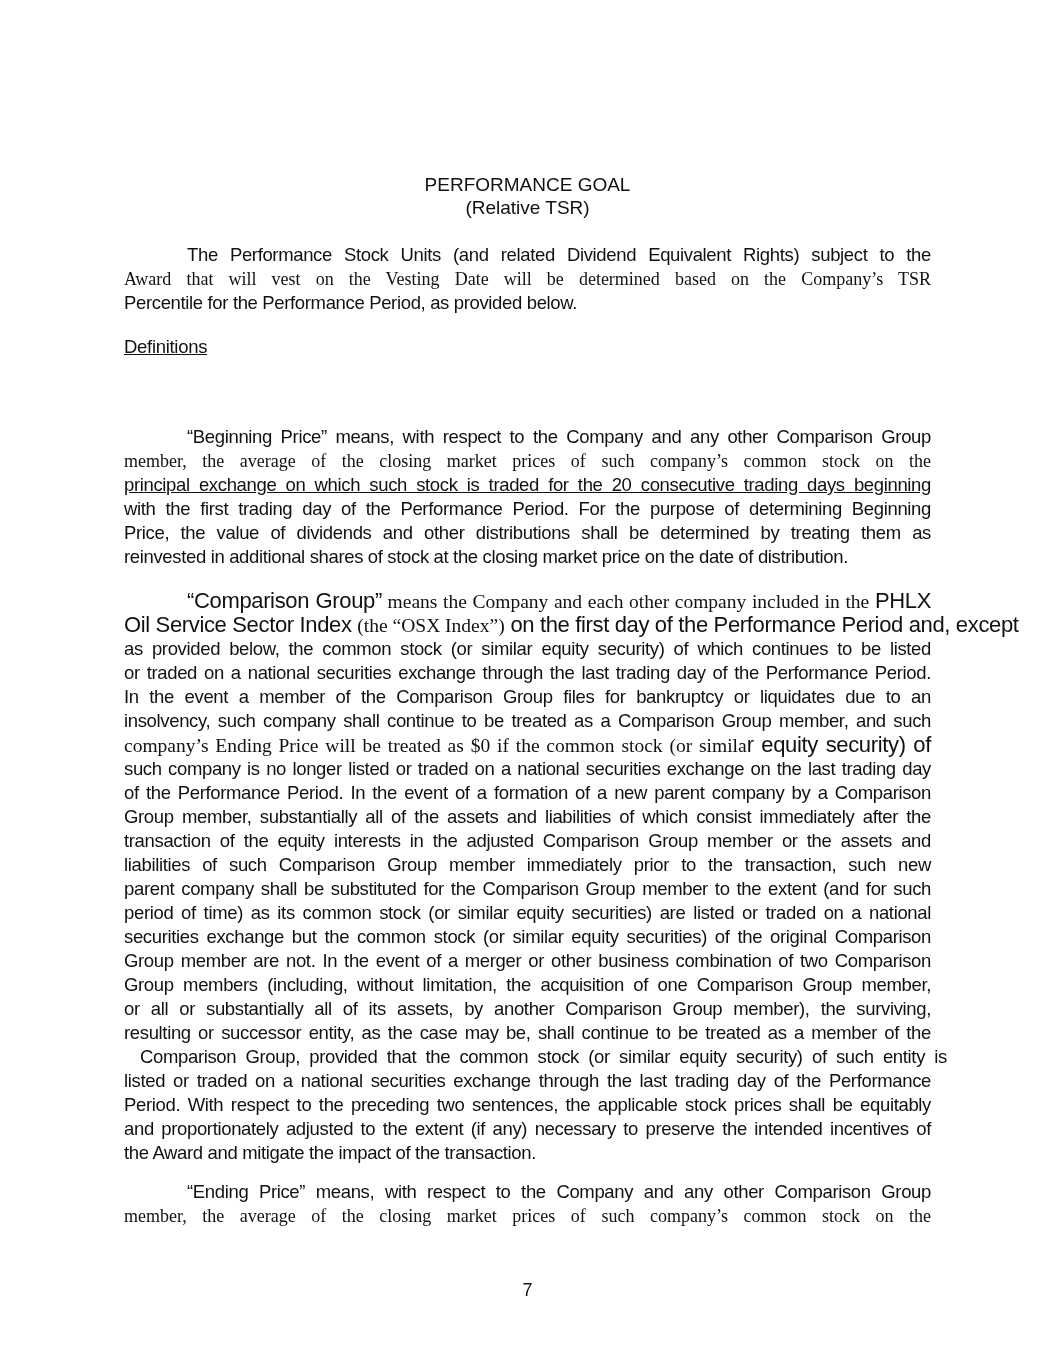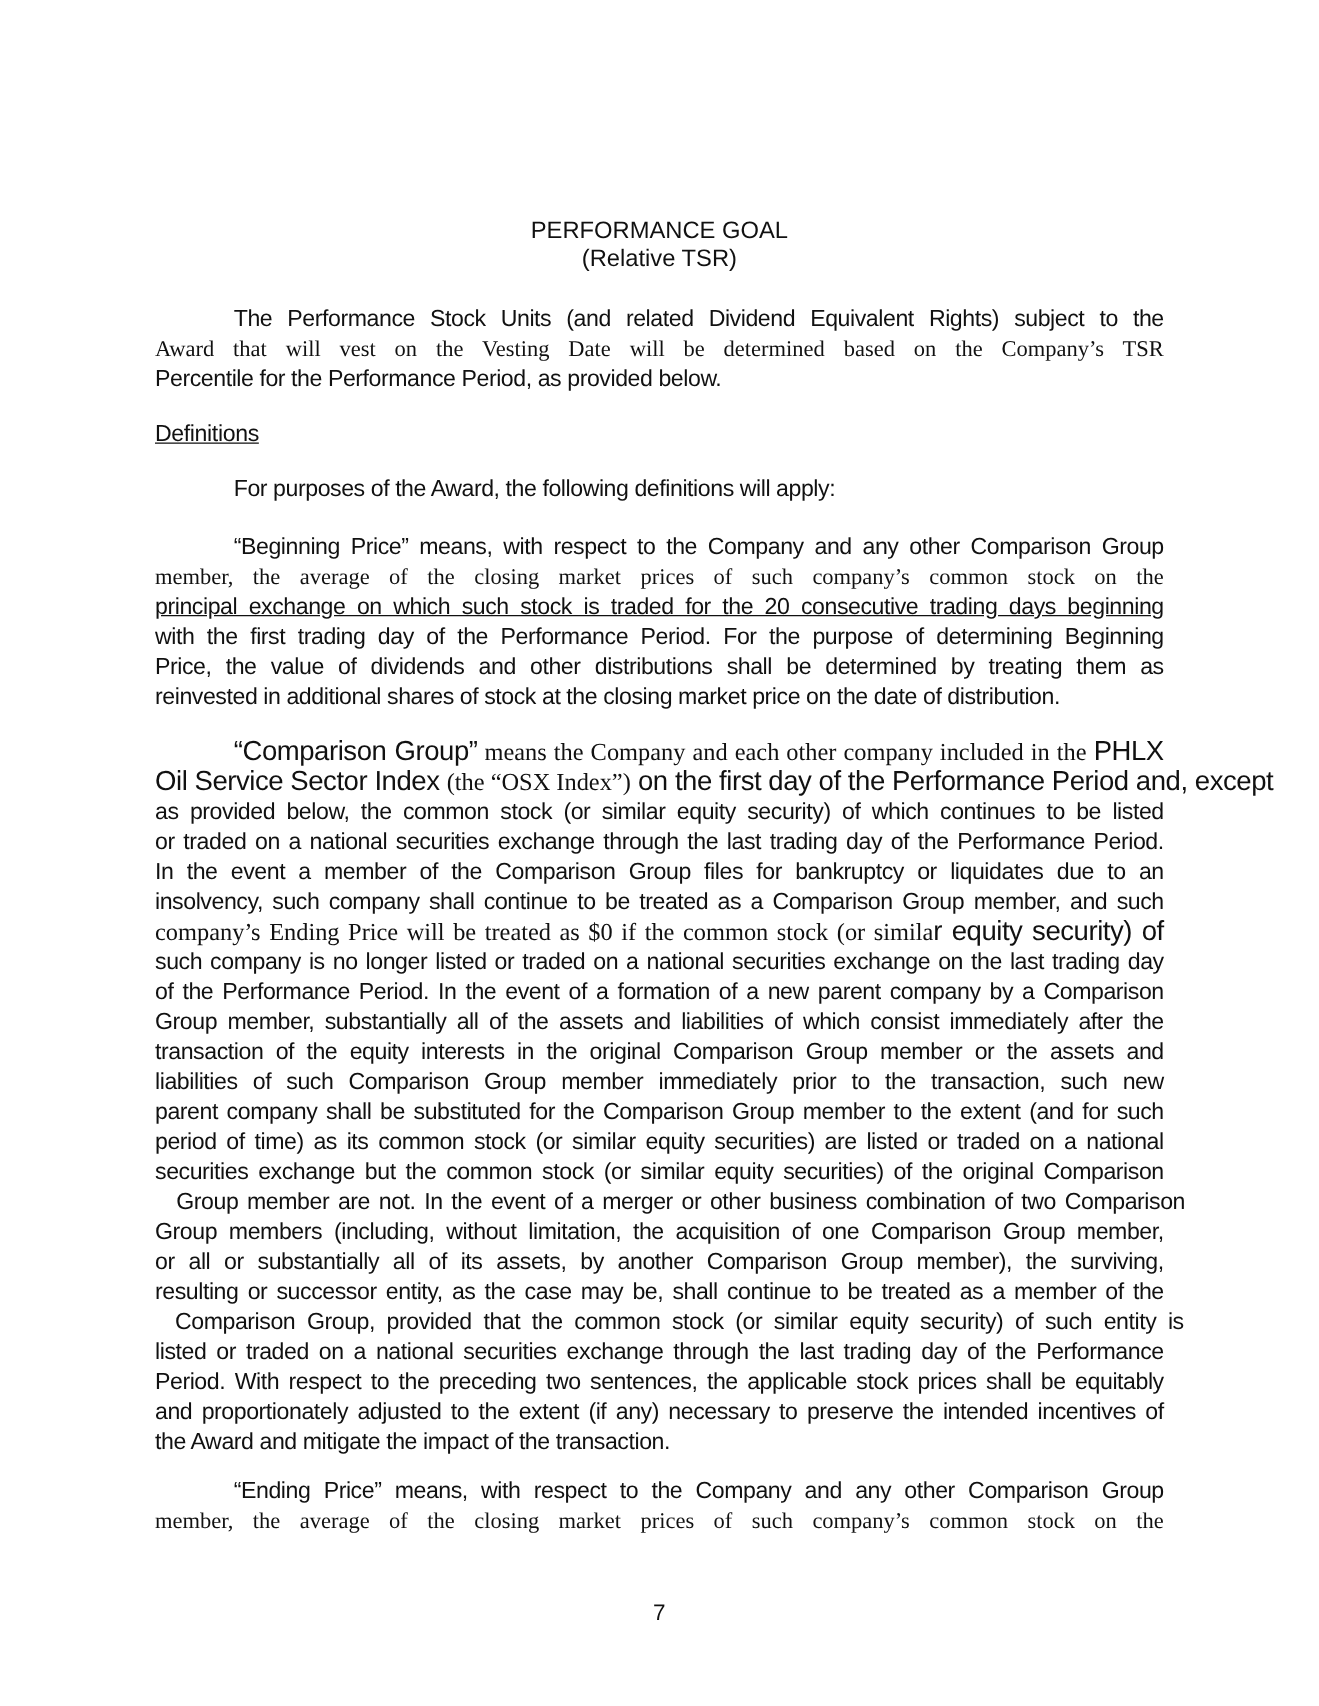--- a/index.html
+++ b/index.html
@@ -29,21 +29,20 @@
   <div class="center" style="top:197px;">(Relative TSR)</div>
 
   <div>
     <div class="line indent" style="top:243px;">The Performance Stock Units (and related Dividend Equivalent Rights) subject to the</div>
     <div class="line serif" style="top:267px;">Award that will vest on the Vesting Date will be determined based on the Company’s TSR</div>
     <div class="line last" style="top:291px;">Percentile for the Performance Period, as provided below.</div>
   </div>
 
   <div class="heading">Definitions</div>
 
-  <div class="line indent last" style="top:379px;">For purposes of the Award, the following definitions will apply:</div>
 
   <div>
     <div class="line indent" style="top:425px;">“Beginning Price” means, with respect to the Company and any other Comparison Group</div>
     <div class="line serif" style="top:449px;">member, the average of the closing market prices of such company’s common stock on the</div>
     <div class="line" style="top:473px;text-decoration:underline;">principal exchange on which such stock is traded for the 20 consecutive trading days beginning</div>
     <div class="line" style="top:497px;">with the first trading day of the Performance Period. For the purpose of determining Beginning</div>
     <div class="line" style="top:521px;">Price, the value of dividends and other distributions shall be determined by treating them as</div>
     <div class="line last" style="top:545px;">reinvested in additional shares of stock at the closing market price on the date of distribution.</div>
   </div>
 
@@ -51,26 +50,26 @@
     <div class="line indent" style="top:589px;"><span class="s">“Comparison Group”</span><span class="r"> means the Company and each other company included in the </span><span class="s">PHLX</span></div>
     <div class="line" style="top:613px;"><span class="s">Oil Service Sector Index </span><span class="r">(the “OSX Index”)</span><span class="s"> on the first day of the Performance Period and, except</span></div>
     <div class="line" style="top:637px;">as provided below, the common stock (or similar equity security) of which continues to be listed</div>
     <div class="line" style="top:661px;">or traded on a national securities exchange through the last trading day of the Performance Period.</div>
     <div class="line" style="top:685px;">In the event a member of the Comparison Group files for bankruptcy or liquidates due to an</div>
     <div class="line" style="top:709px;">insolvency, such company shall continue to be treated as a Comparison Group member, and such</div>
     <div class="line" style="top:733px;"><span class="r">company’s Ending Price will be treated as $0 if the common stock (or simila</span><span class="s">r equity security) of</span></div>
     <div class="line" style="top:757px;">such company is no longer listed or traded on a national securities exchange on the last trading day</div>
     <div class="line" style="top:781px;">of the Performance Period. In the event of a formation of a new parent company by a Comparison</div>
     <div class="line" style="top:805px;">Group member, substantially all of the assets and liabilities of which consist immediately after the</div>
-    <div class="line" style="top:829px;">transaction of the equity interests in the original Comparison Group member or the assets and</div>
+    <div class="line" style="top:829px;">transaction of the equity interests in the adjusted Comparison Group member or the assets and</div>
     <div class="line" style="top:853px;">liabilities of such Comparison Group member immediately prior to the transaction, such new</div>
     <div class="line" style="top:877px;">parent company shall be substituted for the Comparison Group member to the extent (and for such</div>
     <div class="line" style="top:901px;">period of time) as its common stock (or similar equity securities) are listed or traded on a national</div>
     <div class="line" style="top:925px;">securities exchange but the common stock (or similar equity securities) of the original Comparison</div>
-    <div class="line" style="top:949px;margin-left:17px;">Group member are not. In the event of a merger or other business combination of two Comparison</div>
+    <div class="line" style="top:949px;">Group member are not. In the event of a merger or other business combination of two Comparison</div>
     <div class="line" style="top:973px;">Group members (including, without limitation, the acquisition of one Comparison Group member,</div>
     <div class="line" style="top:997px;">or all or substantially all of its assets, by another Comparison Group member), the surviving,</div>
     <div class="line" style="top:1021px;">resulting or successor entity, as the case may be, shall continue to be treated as a member of the</div>
     <div class="line" style="top:1045px;margin-left:16px;">Comparison Group, provided that the common stock (or similar equity security) of such entity is</div>
     <div class="line" style="top:1069px;">listed or traded on a national securities exchange through the last trading day of the Performance</div>
     <div class="line" style="top:1093px;">Period. With respect to the preceding two sentences, the applicable stock prices shall be equitably</div>
     <div class="line" style="top:1117px;">and proportionately adjusted to the extent (if any) necessary to preserve the intended incentives of</div>
     <div class="line last" style="top:1141px;">the Award and mitigate the impact of the transaction.</div>
   </div>
 

